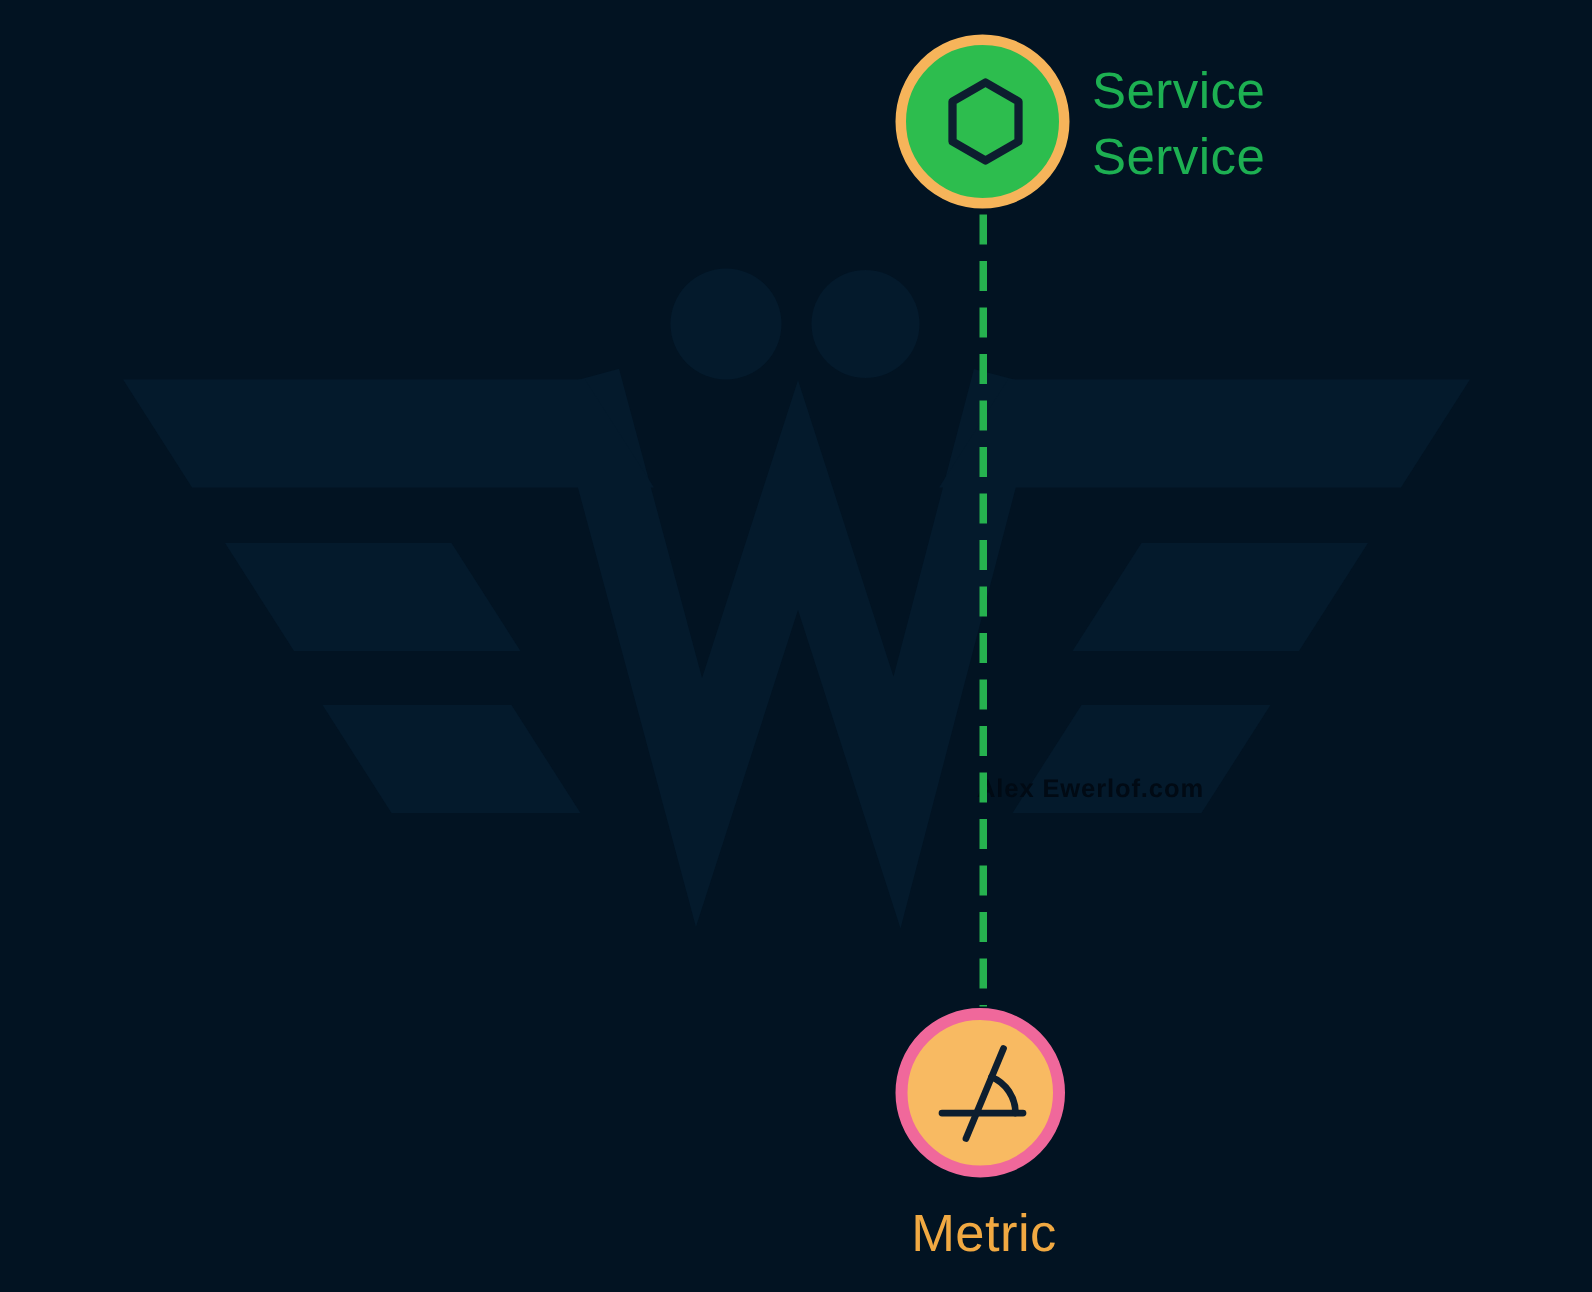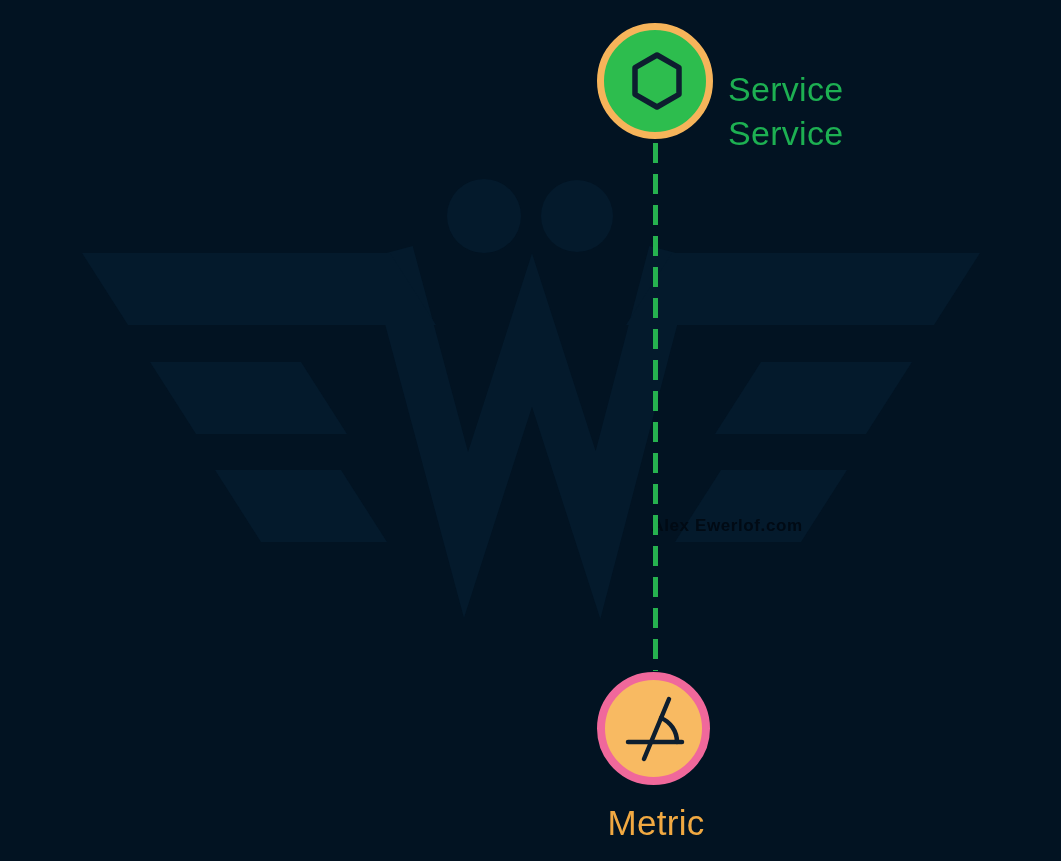--- a/index.html
+++ b/index.html
@@ -89,20 +89,20 @@
     <g>
       <circle cx="653.5" cy="728.5" r="52.5" stroke-width="8" fill="#f8ba62" stroke="#f0689b"></circle>
       <g fill="none" stroke-width="4.5" stroke-linecap="round" stroke="#0d1e2f">
         <line x1="669" y1="699" x2="644" y2="759"></line>
         <line x1="628" y1="742" x2="682" y2="742"></line>
         <path d="M 661 718 A 26 26 0 0 1 677 742"></path>
       </g>
     </g>
   </svg>
 
-  <div class="label label-service" style="color: rgb(29, 176, 82); margin-top: 28px;">
+  <div class="label label-service" style="color: rgb(29, 176, 82);">
     <div>Service</div>
     <div>Service</div>
   </div>
 
   <div class="label label-metric" style="color: rgb(241, 169, 66);">Metric</div>
 
 </div>
 
 </body></html>

